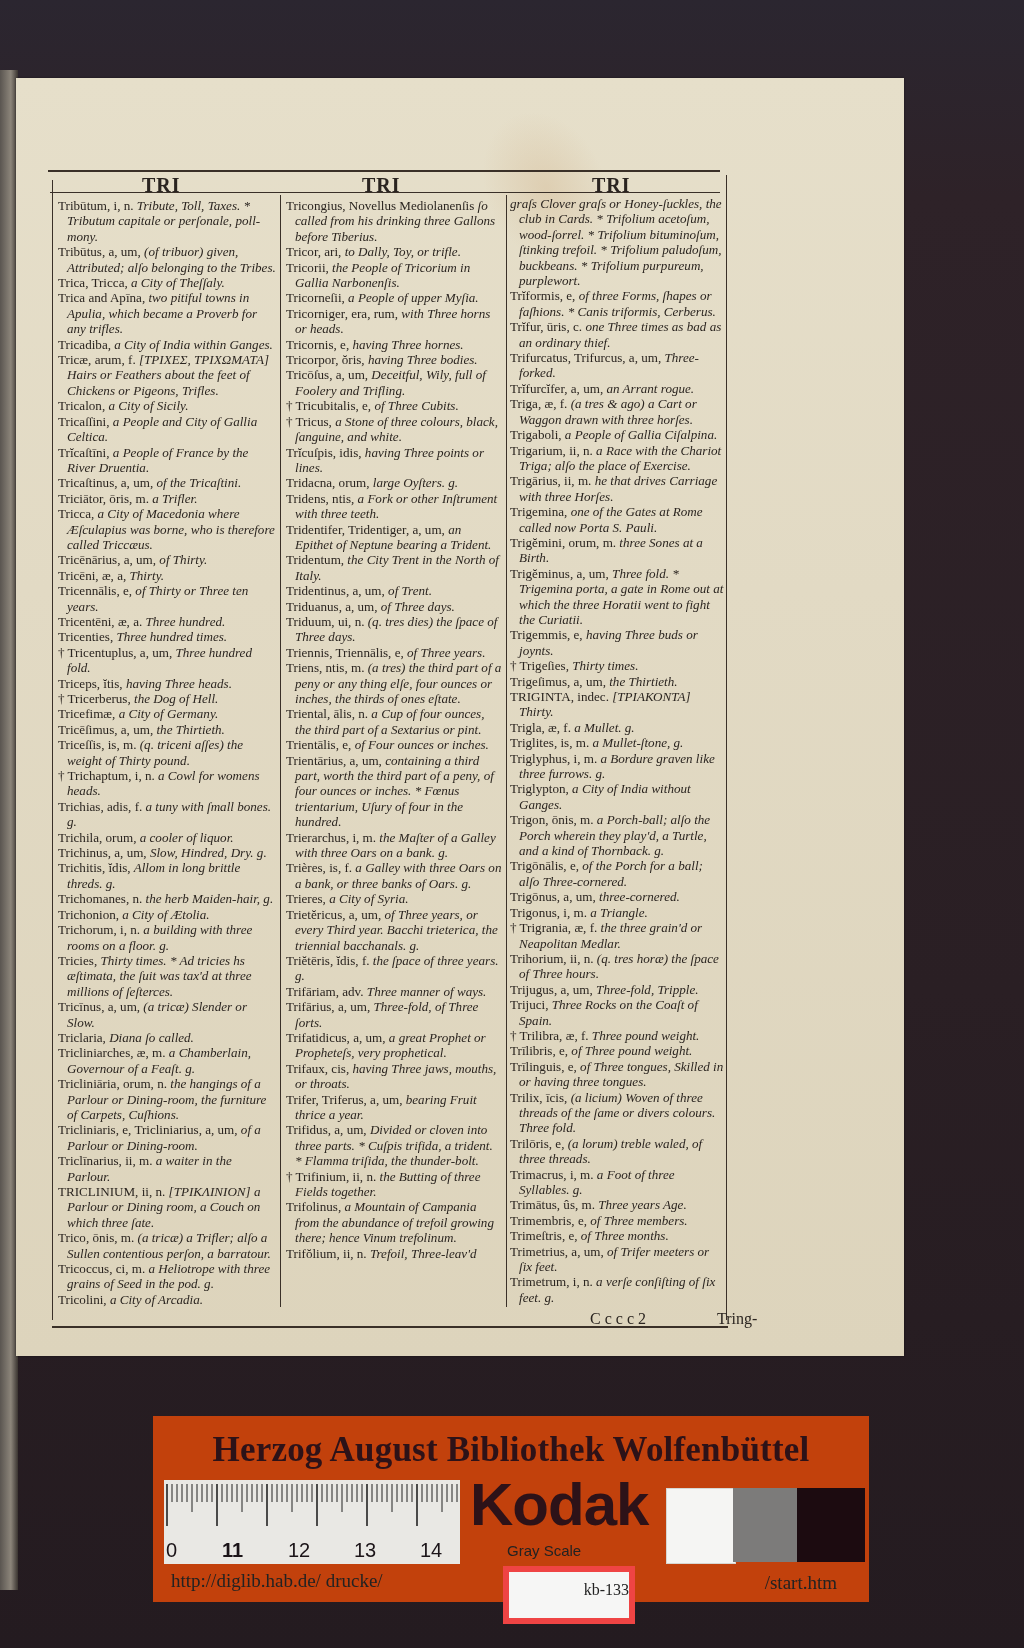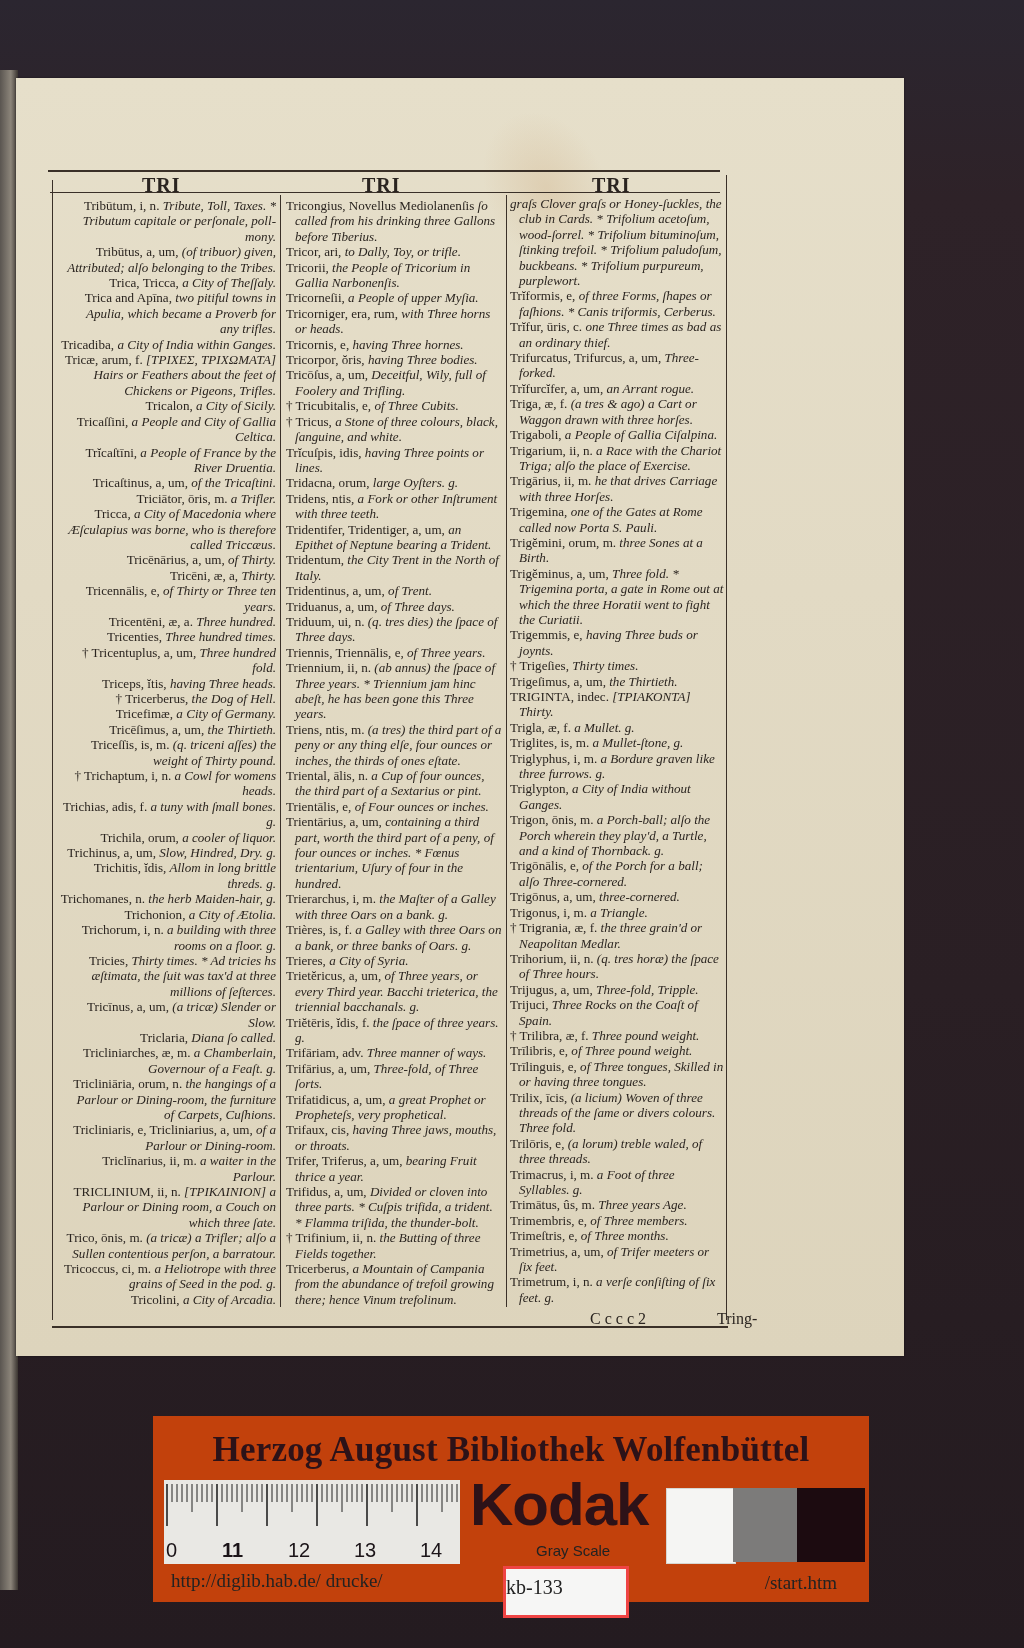--- a/index.html
+++ b/index.html
@@ -83,31 +83,31 @@
   .ruler svg { position: absolute; left: 0; top: 0; }
   .ruler-num {
     position: absolute; bottom: 2px; font-family: "Liberation Sans", sans-serif;
     font-size: 20px; color: #1b1418;
   }
   .kodak {
     position: absolute; left: 317px; top: 54px; font-family: Liberation Sans, sans-serif;
     font-weight: bold; font-size: 60px; color: #2d1218; letter-spacing: -1px;
   }
   .gray-scale {
-    position: absolute; left: 383px; top: 126px; font-family: "Liberation Sans", sans-serif;
+    position: absolute; left: 354px; top: 126px; font-family: "Liberation Sans", sans-serif;
     font-size: 15px; color: #222;
   }
   .swatch { position: absolute; top: 72px; height: 74px; }
   .sw1 { left: 513px; width: 68px; background: #f5f5f3; border: 1px solid #d6d6d2; }
   .sw2 { left: 580px; width: 64px; background: #7c7b7a; }
   .sw3 { left: 644px; width: 68px; background: #1c0b10; }
   .kb-box {
     position: absolute; left: 350px; top: 150px; width: 120px; height: 46px;
-    background: #f6f6f5; border: 3px solid #ef4444;
-    text-align: left; font-family: "Liberation Serif", serif; font-size: 20px; color: #222;
+    background: #f6f6f5; border: 6px solid #ef4444;
+    text-align: right; font-family: "Liberation Serif", serif; font-size: 16px; color: #222;
     line-height: 36px;
   }
   .url-left {
     position: absolute; left: 18px; top: 154px; font-family: "Liberation Serif", serif;
     font-size: 19px; color: #222;
   }
   .url-right {
     position: absolute; right: 32px; top: 156px; font-family: "Liberation Serif", serif;
     font-size: 19px; color: #222;
   }
@@ -126,21 +126,21 @@
 <div class="running-head" style="left:142px;">TRI</div>
 <div class="running-head" style="left:362px;">TRI</div>
 <div class="running-head" style="left:592px;">TRI</div>
 <div class="head-rule2"></div>
 
 <div class="frame-left"></div>
 <div class="frame-right"></div>
 <div class="col-rule" style="left:280px;"></div>
 <div class="col-rule" style="left:506px;"></div>
 
-<div class="column" id="col0" style="left:58px; width:218px;text-align:right;">
+<div class="column" id="col0" style="left:58px; width:218px;">
     <p class="entry"><span class="hw">Tribūtum, i, n.</span><span class="df"> Tribute, Toll, Taxes. * Tributum capitale or perſonale, poll-mony.</span></p>
     <p class="entry"><span class="hw">Tribūtus, a, um,</span><span class="df"> (of tribuor) given, Attributed; alſo belonging to the Tribes.</span></p>
     <p class="entry"><span class="hw">Trica, Tricca,</span><span class="df"> a City of Theſſaly.</span></p>
     <p class="entry"><span class="hw">Trica and Apīna,</span><span class="df"> two pitiful towns in Apulia, which became a Proverb for any trifles.</span></p>
     <p class="entry"><span class="hw">Tricadiba,</span><span class="df"> a City of India within Ganges.</span></p>
     <p class="entry"><span class="hw">Tricæ, arum, f.</span><span class="df"> [ΤΡΙΧΕΣ, ΤΡΙΧΩΜΑΤΑ] Hairs or Feathers about the feet of Chickens or Pigeons, Trifles.</span></p>
     <p class="entry"><span class="hw">Tricalon,</span><span class="df"> a City of Sicily.</span></p>
     <p class="entry"><span class="hw">Tricaſſini,</span><span class="df"> a People and City of Gallia Celtica.</span></p>
     <p class="entry"><span class="hw">Trĭcaſtīni,</span><span class="df"> a People of France by the River Druentia.</span></p>
     <p class="entry"><span class="hw">Tricaſtinus, a, um,</span><span class="df"> of the Tricaſtini.</span></p>
@@ -191,38 +191,37 @@
     <p class="entry"><span class="hw">† Tricus,</span><span class="df"> a Stone of three colours, black, ſanguine, and white.</span></p>
     <p class="entry"><span class="hw">Trĭcuſpis, idis,</span><span class="df"> having Three points or lines.</span></p>
     <p class="entry"><span class="hw">Tridacna, orum,</span><span class="df"> large Oyſters. g.</span></p>
     <p class="entry"><span class="hw">Tridens, ntis,</span><span class="df"> a Fork or other Inſtrument with three teeth.</span></p>
     <p class="entry"><span class="hw">Tridentifer, Tridentiger, a, um,</span><span class="df"> an Epithet of Neptune bearing a Trident.</span></p>
     <p class="entry"><span class="hw">Tridentum,</span><span class="df"> the City Trent in the North of Italy.</span></p>
     <p class="entry"><span class="hw">Tridentinus, a, um,</span><span class="df"> of Trent.</span></p>
     <p class="entry"><span class="hw">Triduanus, a, um,</span><span class="df"> of Three days.</span></p>
     <p class="entry"><span class="hw">Triduum, ui, n.</span><span class="df"> (q. tres dies) the ſpace of Three days.</span></p>
     <p class="entry"><span class="hw">Triennis, Triennālis, e,</span><span class="df"> of Three years.</span></p>
-    <p class="entry"><span class="hw">Triennium, ii, n.</span><span class="df"> (ab annus) the ſpace of Three years. * Triennium jam hinc abeſt, he has been gone this Three years.</span></p>
     <p class="entry"><span class="hw">Triens, ntis, m.</span><span class="df"> (a tres) the third part of a peny or any thing elſe, four ounces or inches, the thirds of ones eſtate.</span></p>
     <p class="entry"><span class="hw">Triental, ālis, n.</span><span class="df"> a Cup of four ounces, the third part of a Sextarius or pint.</span></p>
     <p class="entry"><span class="hw">Trientālis, e,</span><span class="df"> of Four ounces or inches.</span></p>
     <p class="entry"><span class="hw">Trientārius, a, um,</span><span class="df"> containing a third part, worth the third part of a peny, of four ounces or inches. * Fœnus trientarium, Uſury of four in the hundred.</span></p>
     <p class="entry"><span class="hw">Trierarchus, i, m.</span><span class="df"> the Maſter of a Galley with three Oars on a bank. g.</span></p>
     <p class="entry"><span class="hw">Trières, is, f.</span><span class="df"> a Galley with three Oars on a bank, or three banks of Oars. g.</span></p>
     <p class="entry"><span class="hw">Trieres,</span><span class="df"> a City of Syria.</span></p>
     <p class="entry"><span class="hw">Trietĕricus, a, um,</span><span class="df"> of Three years, or every Third year. Bacchi trieterica, the triennial bacchanals. g.</span></p>
     <p class="entry"><span class="hw">Triĕtēris, ĭdis, f.</span><span class="df"> the ſpace of three years. g.</span></p>
     <p class="entry"><span class="hw">Trifāriam, adv.</span><span class="df"> Three manner of ways.</span></p>
     <p class="entry"><span class="hw">Trifārius, a, um,</span><span class="df"> Three-fold, of Three ſorts.</span></p>
     <p class="entry"><span class="hw">Trifatidicus, a, um,</span><span class="df"> a great Prophet or Propheteſs, very prophetical.</span></p>
     <p class="entry"><span class="hw">Trifaux, cis,</span><span class="df"> having Three jaws, mouths, or throats.</span></p>
     <p class="entry"><span class="hw">Trifer, Triferus, a, um,</span><span class="df"> bearing Fruit thrice a year.</span></p>
     <p class="entry"><span class="hw">Trifidus, a, um,</span><span class="df"> Divided or cloven into three parts. * Cuſpis trifida, a trident. * Flamma triſida, the thunder-bolt.</span></p>
     <p class="entry"><span class="hw">† Trifinium, ii, n.</span><span class="df"> the Butting of three Fields together.</span></p>
-    <p class="entry"><span class="hw">Tricerberus,</span><span class="df"> a Mountain of Campania from the abundance of trefoil growing there; hence Vinum trefolinum.</span></p>
+    <p class="entry"><span class="hw">Trifolinus,</span><span class="df"> a Mountain of Campania from the abundance of trefoil growing there; hence Vinum trefolinum.</span></p>
     <p class="entry"><span class="hw">Trifŏlium, ii, n.</span><span class="df"> Trefoil, Three-leav'd</span></p>
   </div>
 <div class="column" id="col2" style="left:510px; width:214px; top:196px;">
     <p class="entry"><span class="hw"></span><span class="df">graſs Clover graſs or Honey-ſuckles, the club in Cards. * Trifolium acetoſum, wood-ſorrel. * Trifolium bituminoſum, ſtinking trefoil. * Trifolium paludoſum, buckbeans. * Trifolium purpureum, purplewort.</span></p>
     <p class="entry"><span class="hw">Trĭformis, e,</span><span class="df"> of three Forms, ſhapes or faſhions. * Canis triformis, Cerberus.</span></p>
     <p class="entry"><span class="hw">Trĭfur, ūris, c.</span><span class="df"> one Three times as bad as an ordinary thief.</span></p>
     <p class="entry"><span class="hw">Trifurcatus, Trifurcus, a, um,</span><span class="df"> Three-forked.</span></p>
     <p class="entry"><span class="hw">Trĭfurcĭfer, a, um,</span><span class="df"> an Arrant rogue.</span></p>
     <p class="entry"><span class="hw">Triga, æ, f.</span><span class="df"> (a tres &amp; ago) a Cart or Waggon drawn with three horſes.</span></p>
     <p class="entry"><span class="hw">Trigaboli,</span><span class="df"> a People of Gallia Ciſalpina.</span></p>

